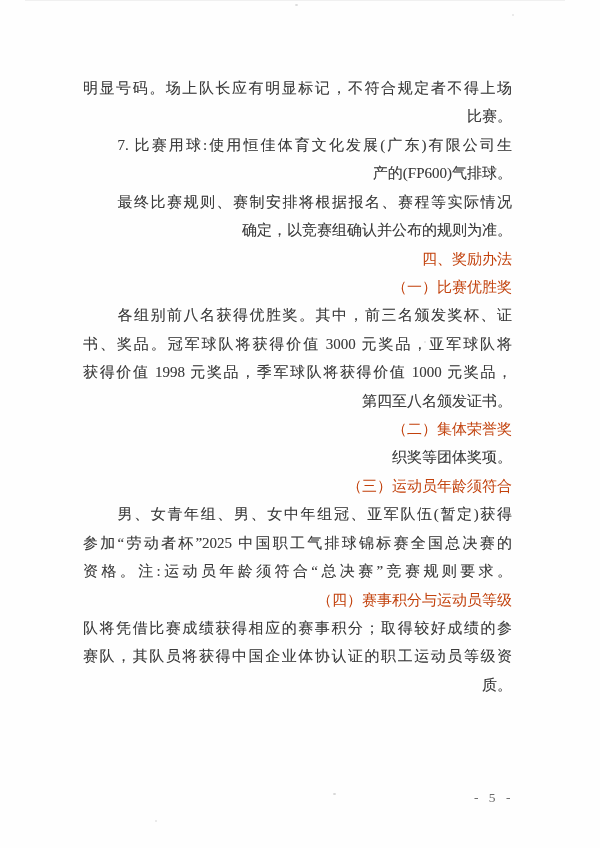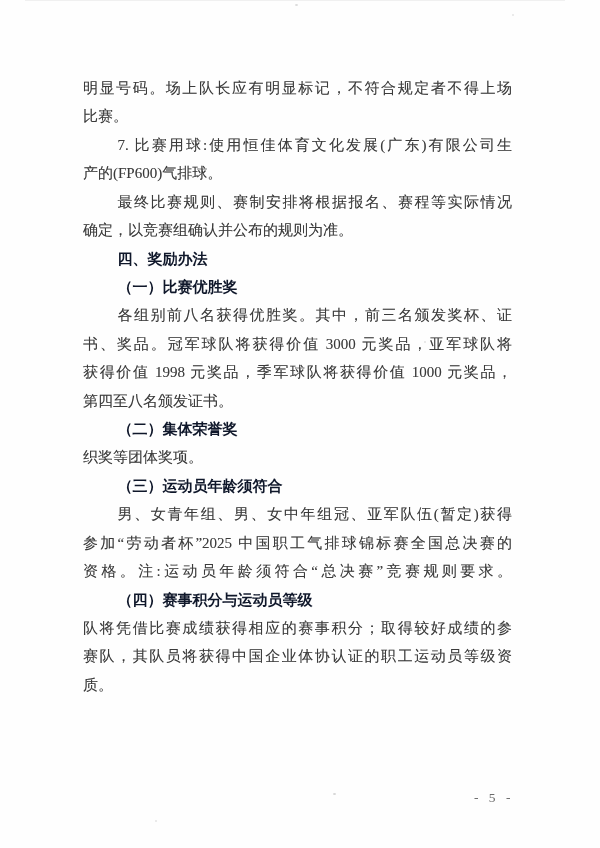--- a/index.html
+++ b/index.html
@@ -25,34 +25,34 @@
     position: absolute;
     left: 83px;
     width: 429px;
     top: 74px;
     font-size: 15px;
     line-height: 28.42px;
     color: #3b3b3b;
     text-shadow: 0 0 0.5px rgba(60,60,60,0.35);
   }
   .line {
-    text-align: left;
+    text-align: right;
     min-height: 28.42px;
   }
   .line.j {
     text-align: justify;
     text-align-last: justify;
   }
   .line.indent {
     text-indent: 2.3em;
   }
   .line.h {
-    font-weight: 700;
+    font-weight: 400;
     font-family: "Liberation Sans", "DejaVu Sans", sans-serif;
-    color: #0f172a;
+    color: #c2410c;
     text-shadow: none;
   }
   .pagenum {
     position: absolute;
     top: 790px;
     right: 86px;
     font-size: 13.5px;
     letter-spacing: 3.5px;
     color: #6a6a6a;
     font-family: "Liberation Serif", "DejaVu Serif", serif;

